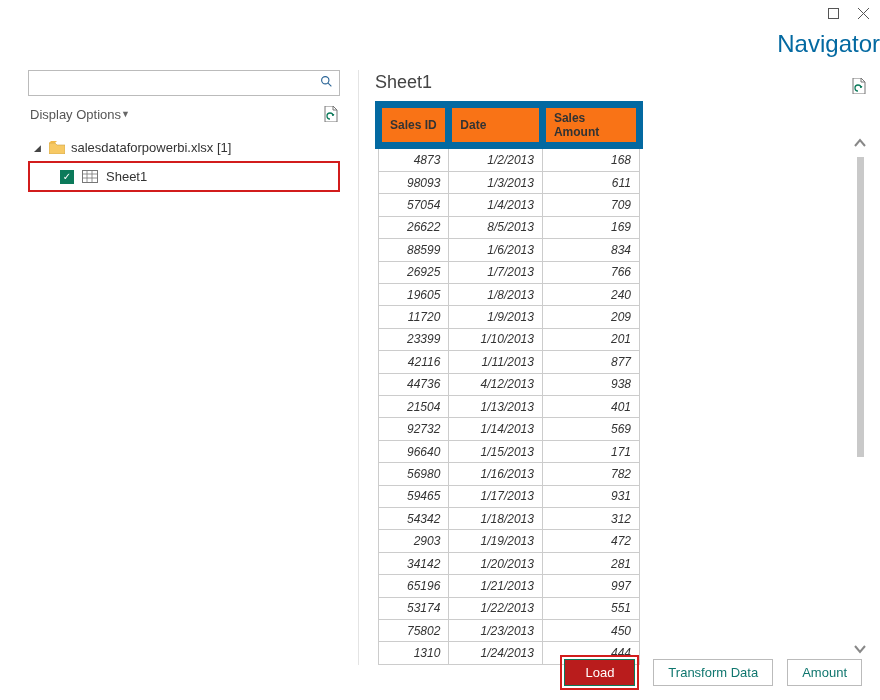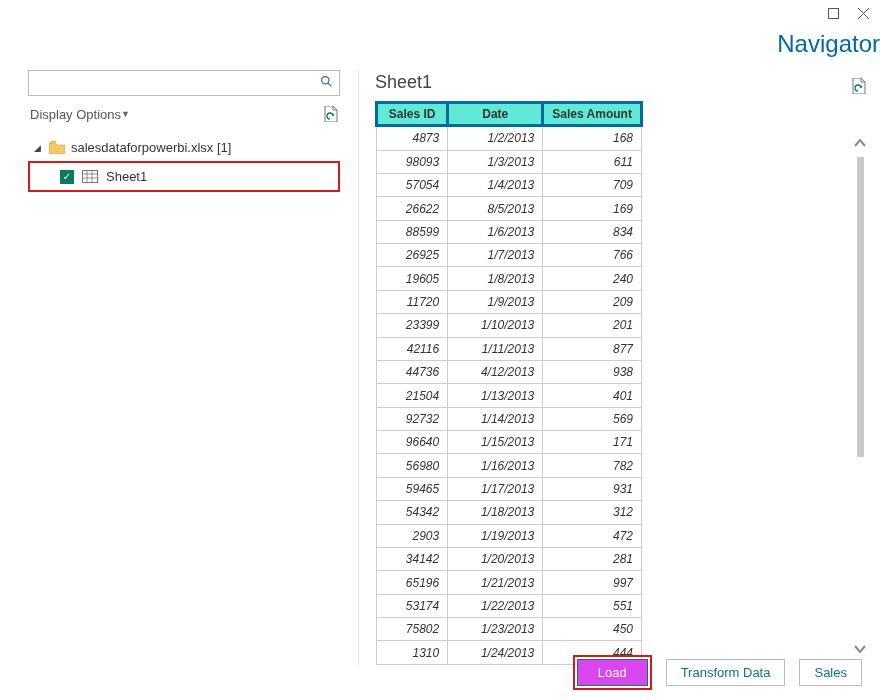--- a/index.html
+++ b/index.html
@@ -155,25 +155,25 @@
   .preview-table-wrap {
     flex: 1;
     display: flex;
   }
   table.preview {
     border-collapse: collapse;
     font-size: 12px;
     width: 268px;
   }
   table.preview th {
-    text-align: center;
+    text-align: left;
     font-weight: 600;
     padding: 3px 8px;
-    border: 3px solid #0369a1;
-    background: #5eead4;
+    border: 7px solid #0369a1;
+    background: #f97316;
     color: #333;
   }
   table.preview td {
     border: 1px solid #ccc;
     padding: 2px 8px;
     text-align: right;
     font-style: italic;
     color: #333;
     white-space: nowrap;
   }
@@ -221,21 +221,21 @@
     color: #0f766e;
     cursor: pointer;
     min-width: 60px;
     text-align: center;
   }
   .btn-load-wrap {
     border: 2px solid #d21c1c;
     padding: 2px;
   }
   .btn-load {
-    background: #d946ef;
+    background: #b91c1c;
     color: #fff;
     border: 1px solid #0b7a5a;
     padding: 5px 20px;
     font-size: 13px;
     cursor: pointer;
   }
 </style>
 </head>
 <body>
 
@@ -469,14 +469,14 @@
       </div>
     </div>
   </div>
 </div>
 
 <div class="footer">
   <span class="btn-load-wrap">
     <button class="btn-load">Load</button>
   </span>
   <button class="btn">Transform Data</button>
-  <button class="btn">Sales</button>
+  <button class="btn">Amount</button>
 </div>
 
 </body></html>

